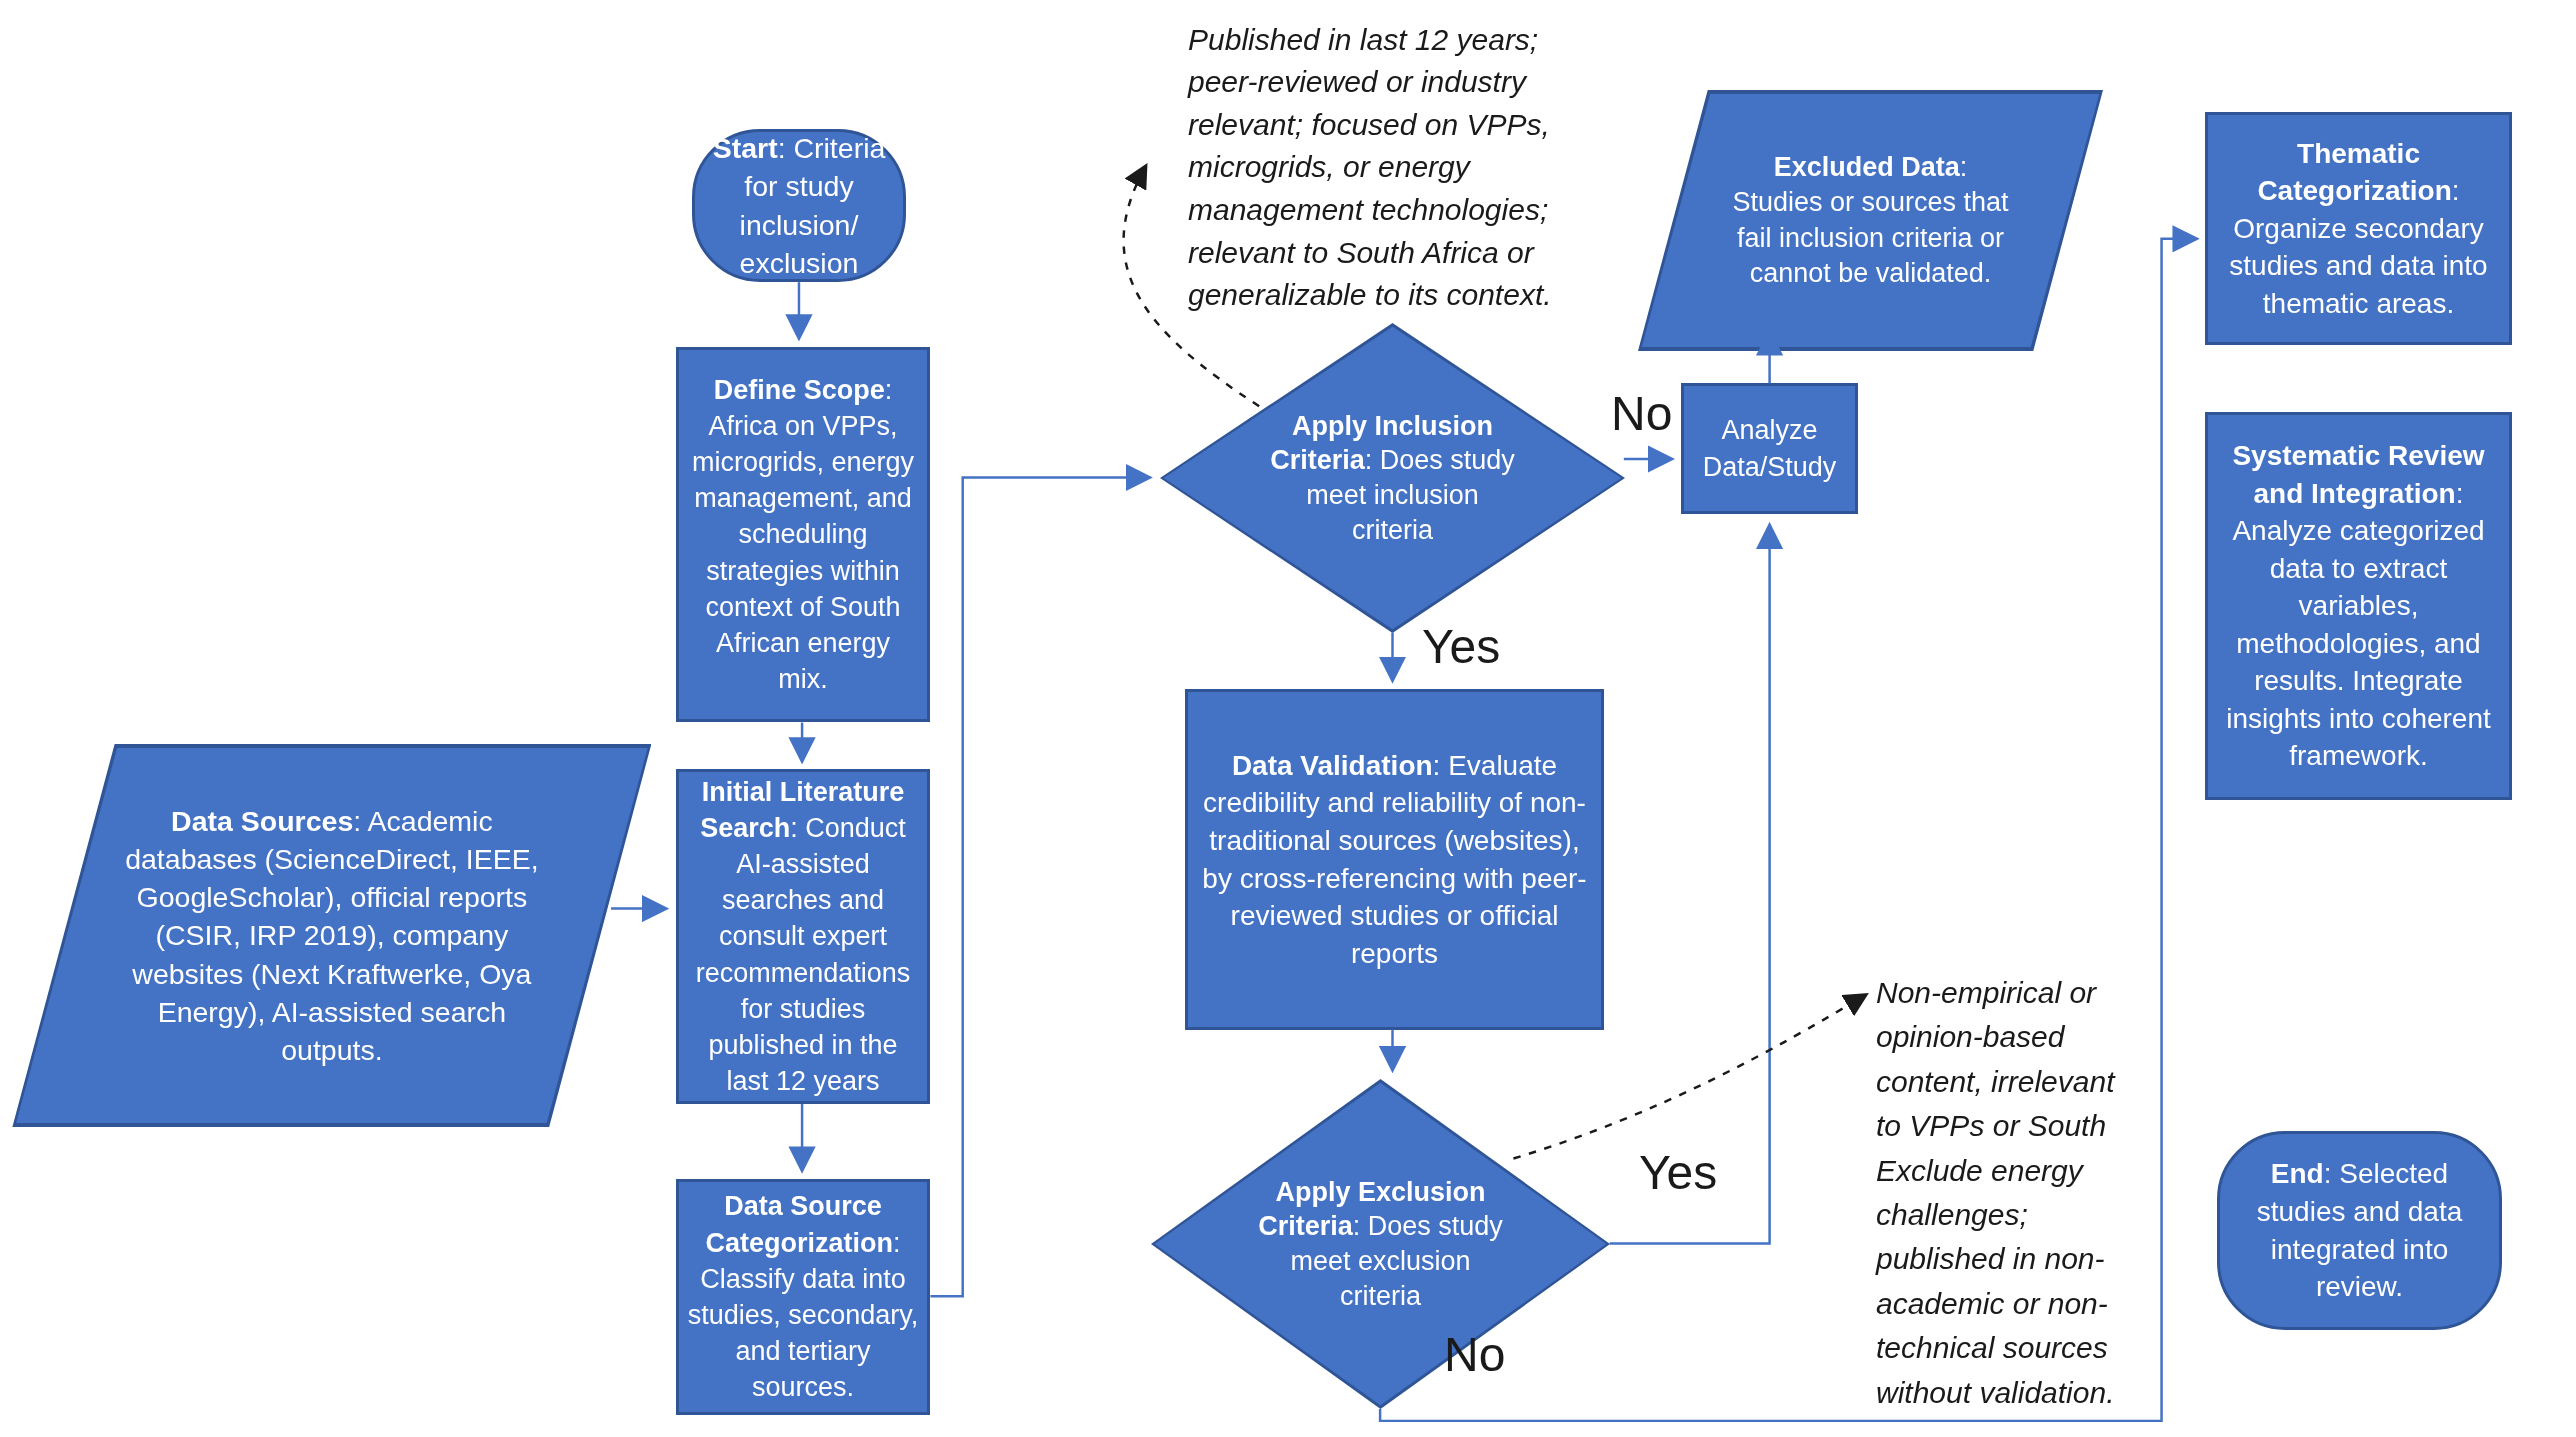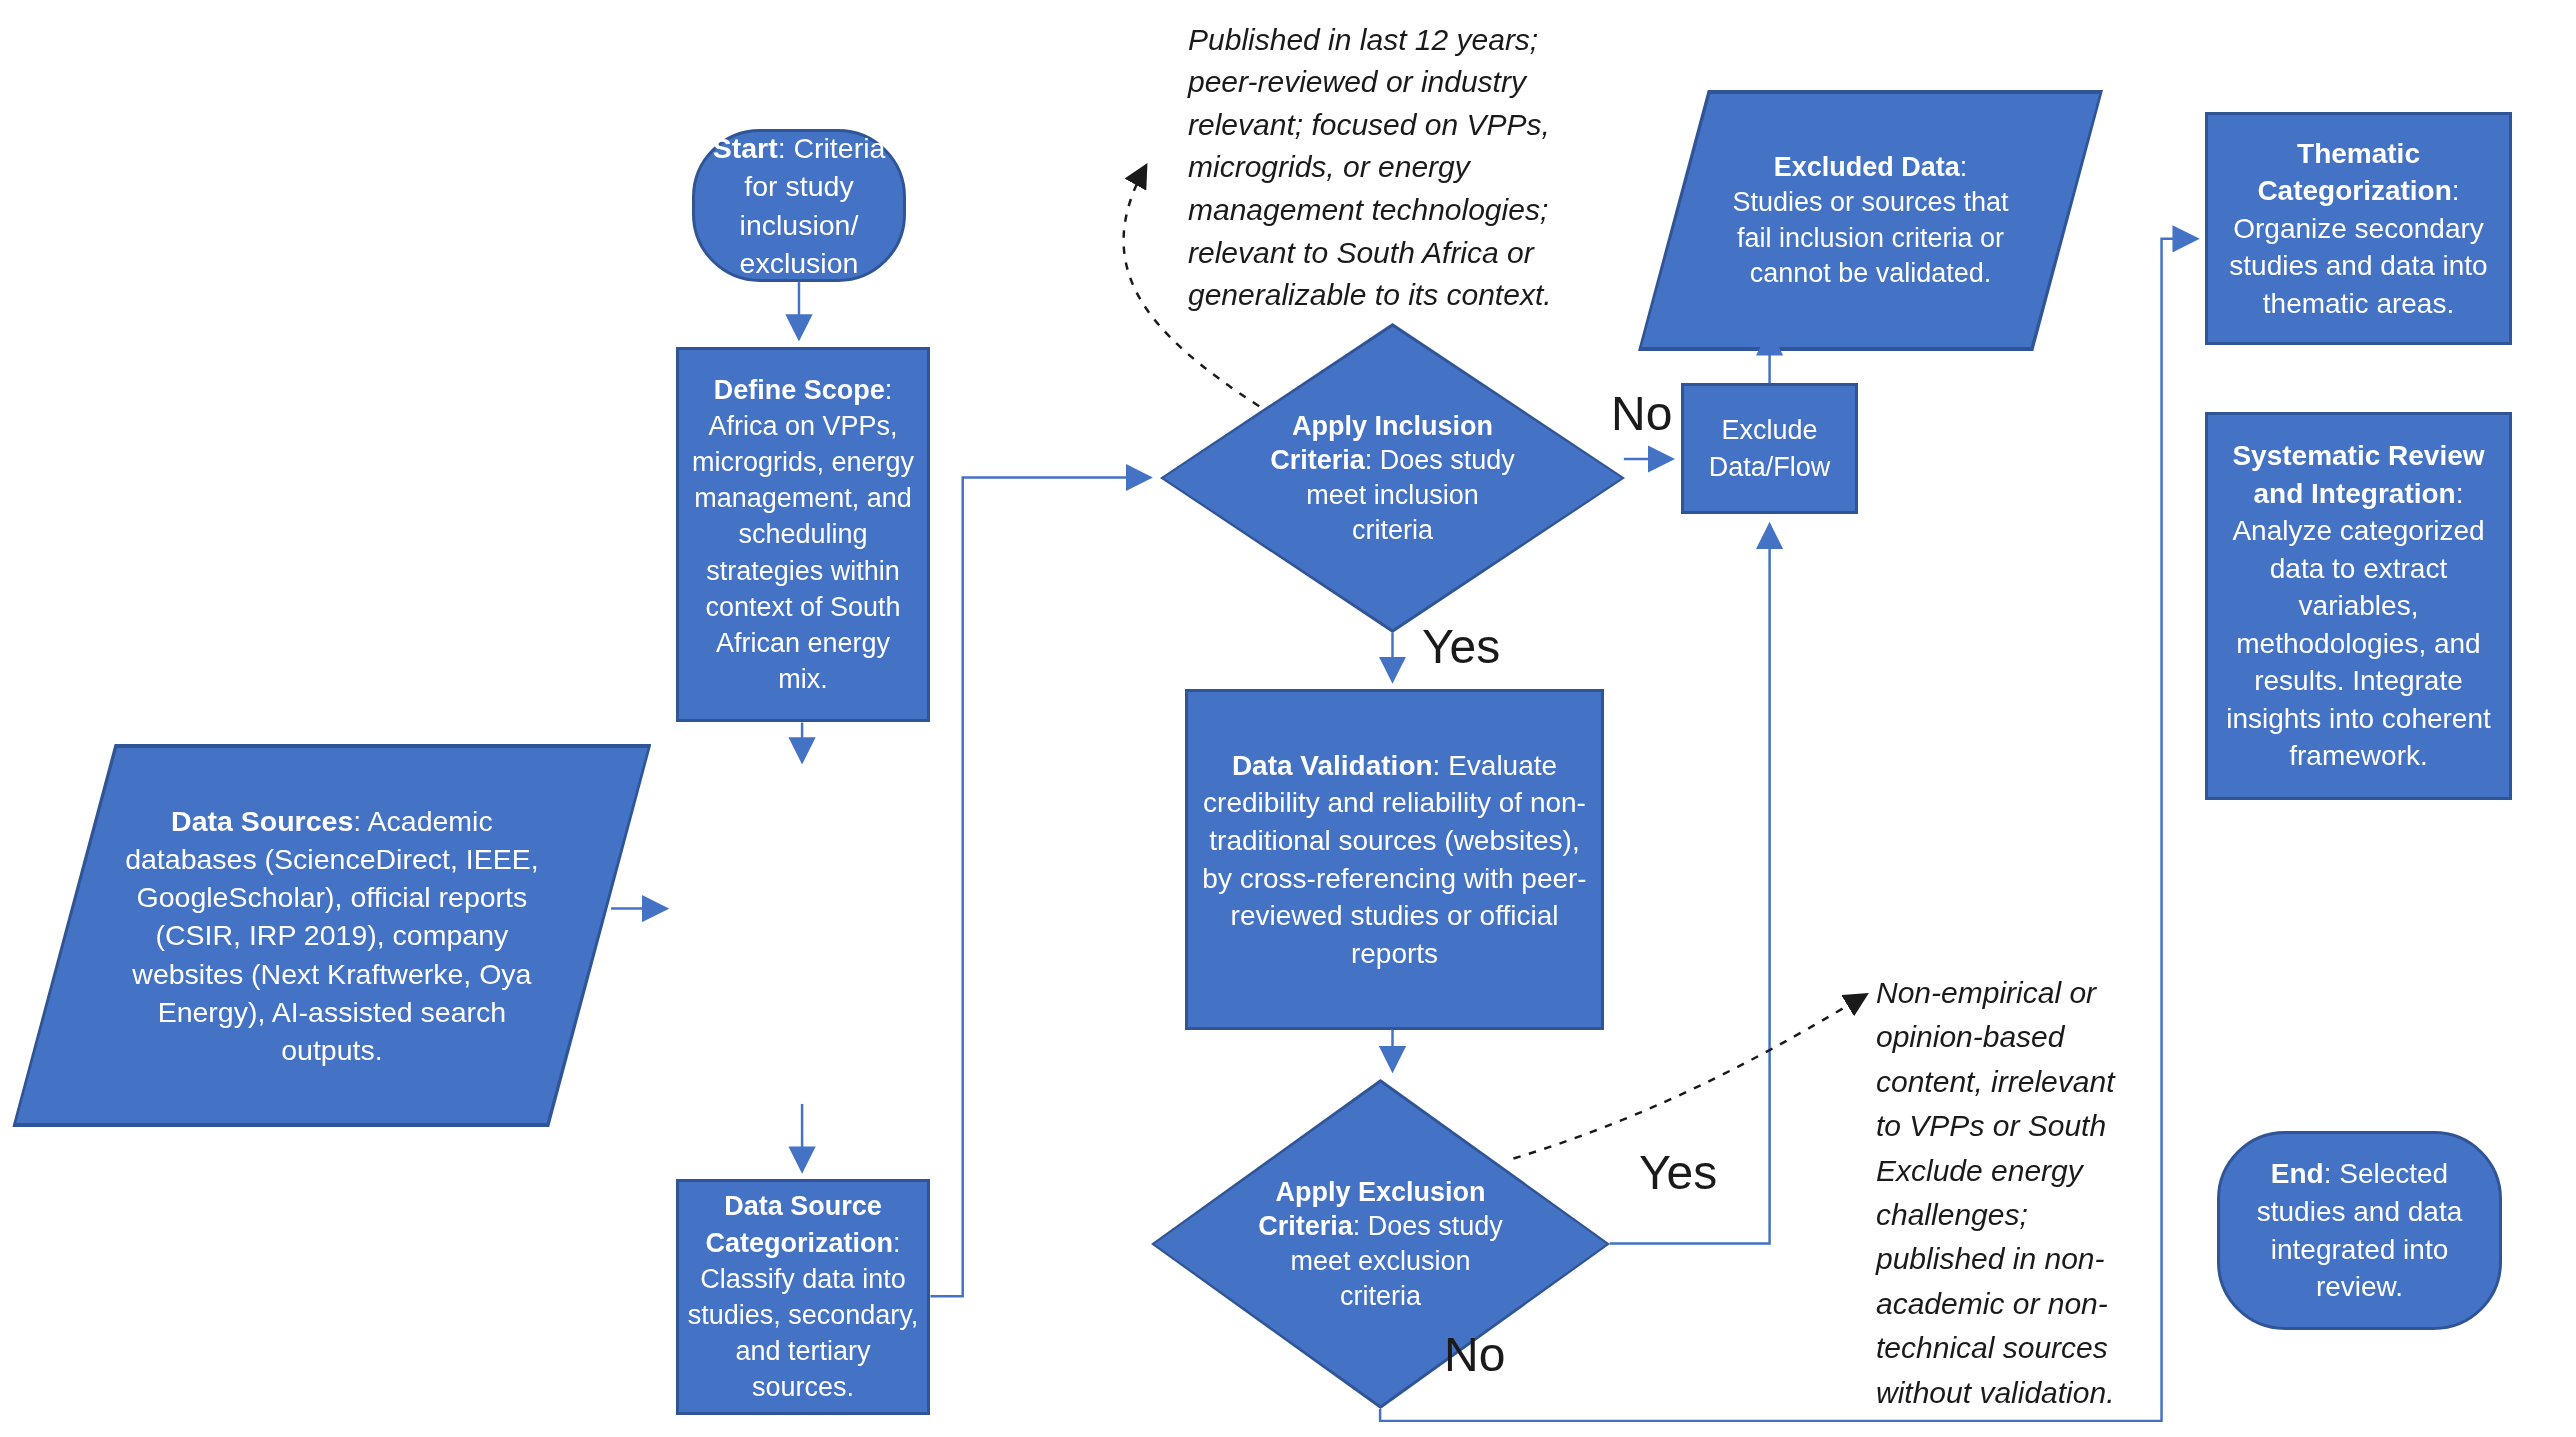--- a/index.html
+++ b/index.html
@@ -62,33 +62,36 @@
   <div class="node rect" style="left:676px;top:347px;width:254px;height:375px;font-size:27px;">
     <div class="node-label" style="padding:0 8.7px;"><b>Define Scope</b><span>: Africa on VPPs, microgrids, energy management, and scheduling strategies within context of South African energy mix.</span></div>
   </div>
 
   <div class="node" style="left:12.4px;top:744px;width:639px;height:383px;font-size:28.5px;">
     <div class="poly-border para16-clip"></div>
     <div class="poly-fill para16-clip"></div>
     <div class="node-label" style="padding:0 112px;"><b>Data Sources</b><span>: Academic databases (ScienceDirect, IEEE, GoogleScholar), official reports (CSIR, IRP 2019), company websites (Next Kraftwerke, Oya Energy), AI-assisted search outputs.</span></div>
   </div>
 
+  <div class="node rect" style="left:676px;top:769px;width:254px;height:335px;font-size:27px;">
+    <div class="node-label" style="padding:0 6.2px;"><b>Initial Literature Search</b><span>: Conduct AI-assisted searches and consult expert recommendations for studies published in the last 12 years</span></div>
+  </div>
 
   <div class="node rect" style="left:676px;top:1179px;width:254px;height:236px;font-size:27px;">
     <div class="node-label" style="padding:0 6.2px;"><b>Data Source Categorization</b><span>: Classify data into studies, secondary, and tertiary sources.</span></div>
   </div>
 
   <div class="node" style="left:1160px;top:323px;width:465px;height:310px;font-size:27px;">
     <div class="poly-border diamond-clip"></div>
     <div class="poly-fill diamond-clip"></div>
     <div class="node-label" style="padding:0 105px;line-height:1.28;"><b>Apply Inclusion Criteria</b><span>: Does study meet inclusion criteria</span></div>
   </div>
 
   <div class="node rect" style="left:1681px;top:383px;width:177px;height:131px;font-size:27px;">
-    <div class="node-label"><span>Exclude Data/Flow</span></div>
+    <div class="node-label"><span>Analyze Data/Study</span></div>
   </div>
 
   <div class="node" style="left:1638px;top:62px;width:465px;height:261px;font-size:27px;margin-top:28px;">
     <div class="poly-border para15-clip"></div>
     <div class="poly-fill para15-clip"></div>
     <div class="node-label" style="padding:0 93px;line-height:1.3;"><b>Excluded Data</b><span>: Studies or sources that fail inclusion criteria or cannot be validated.</span></div>
   </div>
 
   <div class="node rect" style="left:1185px;top:689px;width:419px;height:341px;font-size:28px;">
     <div class="node-label" style="padding:0 12.4px;"><b>Data Validation</b><span>: Evaluate credibility and reliability of non-traditional sources (websites), by cross-referencing with peer-reviewed studies or official reports</span></div>

